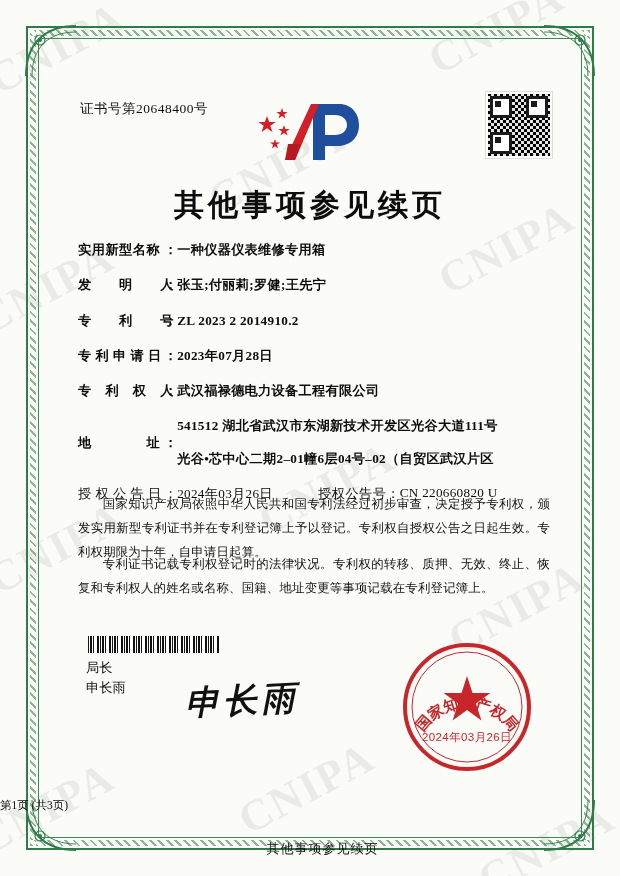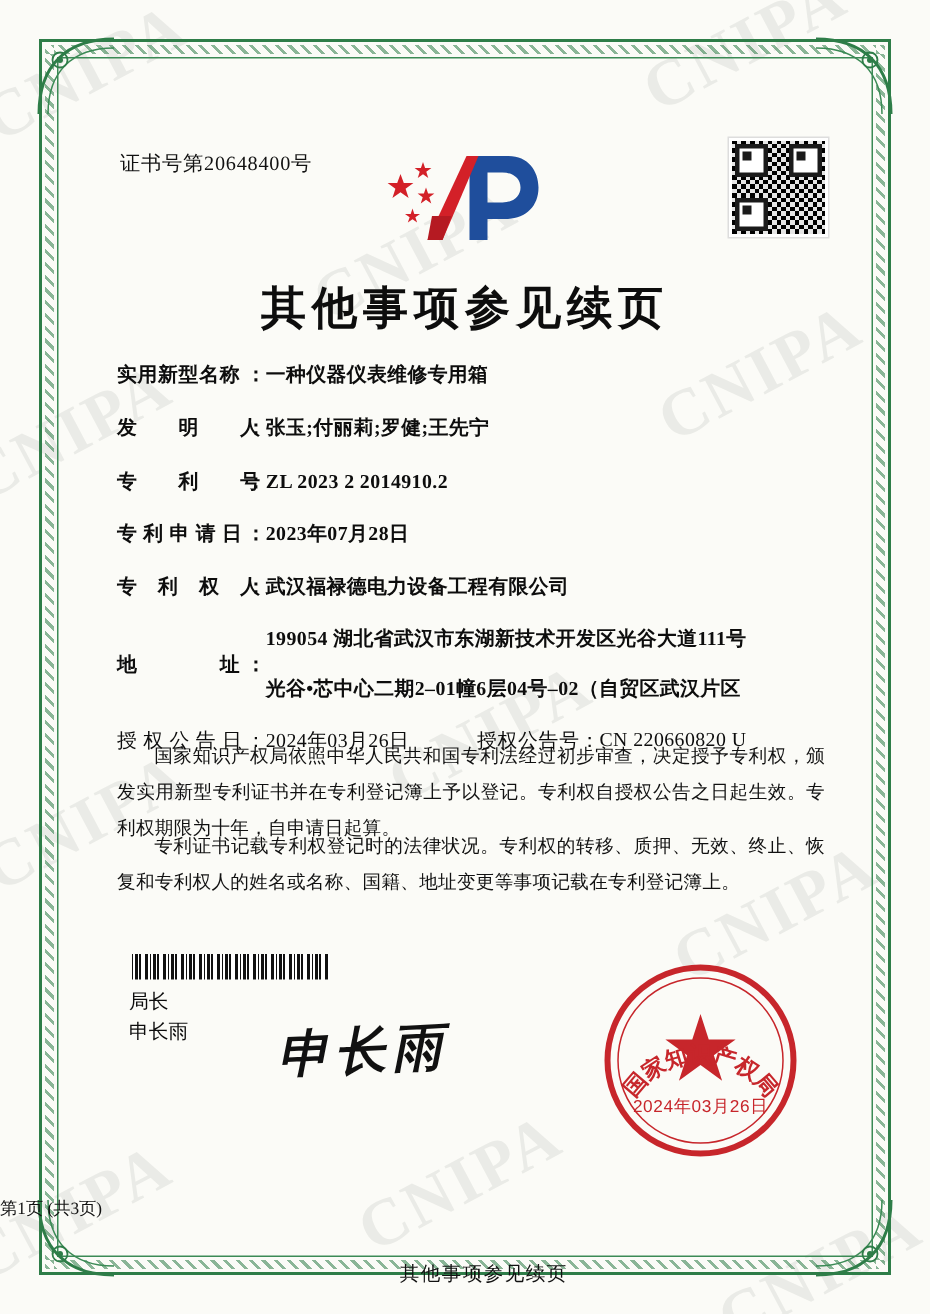--- a/index.html
+++ b/index.html
@@ -380,21 +380,21 @@
       <div class="field-row">
         <div class="f-label">专　利　权　人</div>
         <div class="f-colon">：</div>
         <div class="f-value">武汉福禄德电力设备工程有限公司</div>
       </div>
 
       <div class="field-row">
         <div class="f-label">地　　　　址</div>
         <div class="f-colon">：</div>
         <div class="f-value">
-          <span>199054 湖北省武汉市东湖新技术开发区光谷大道111号</span>
+          <span>541512 湖北省武汉市东湖新技术开发区光谷大道111号</span>
           <span class="line2">光谷•芯中心二期2–01幢6层04号–02（自贸区武汉片区</span>
         </div>
       </div>
 
       <div class="pub-inline">
         <div class="pub-left">
           <div class="f-label">授 权 公 告 日</div>
           <div class="f-colon">：</div>
           <div class="f-value">2024年03月26日</div>
         </div>

